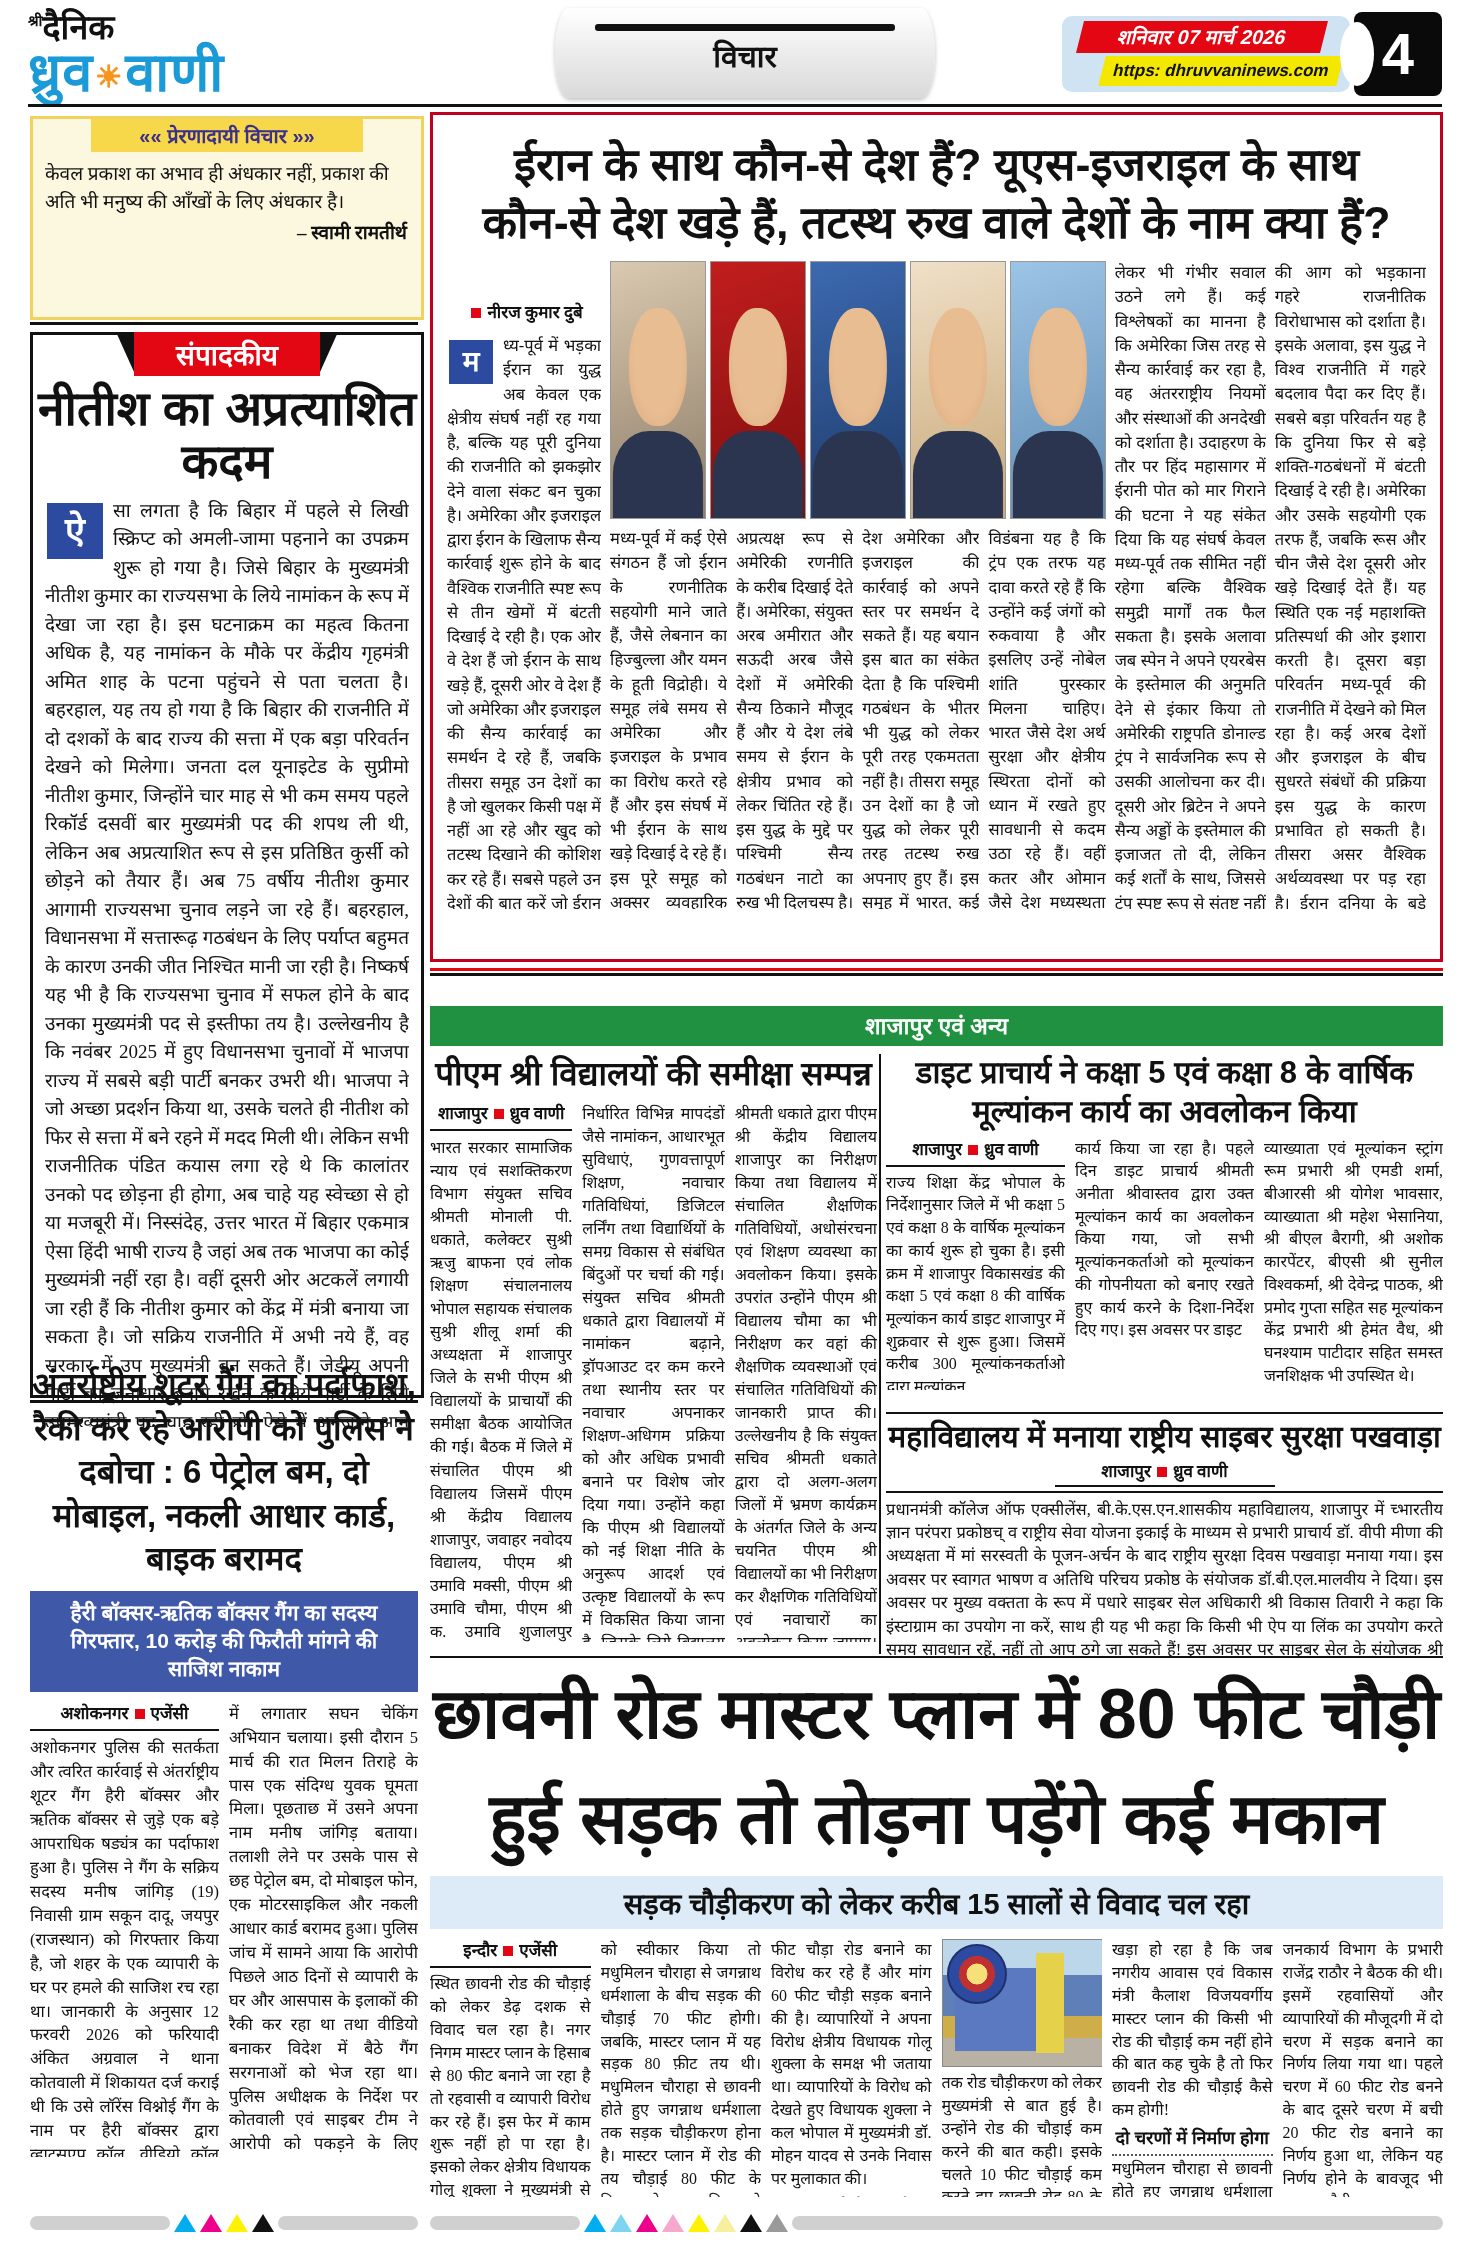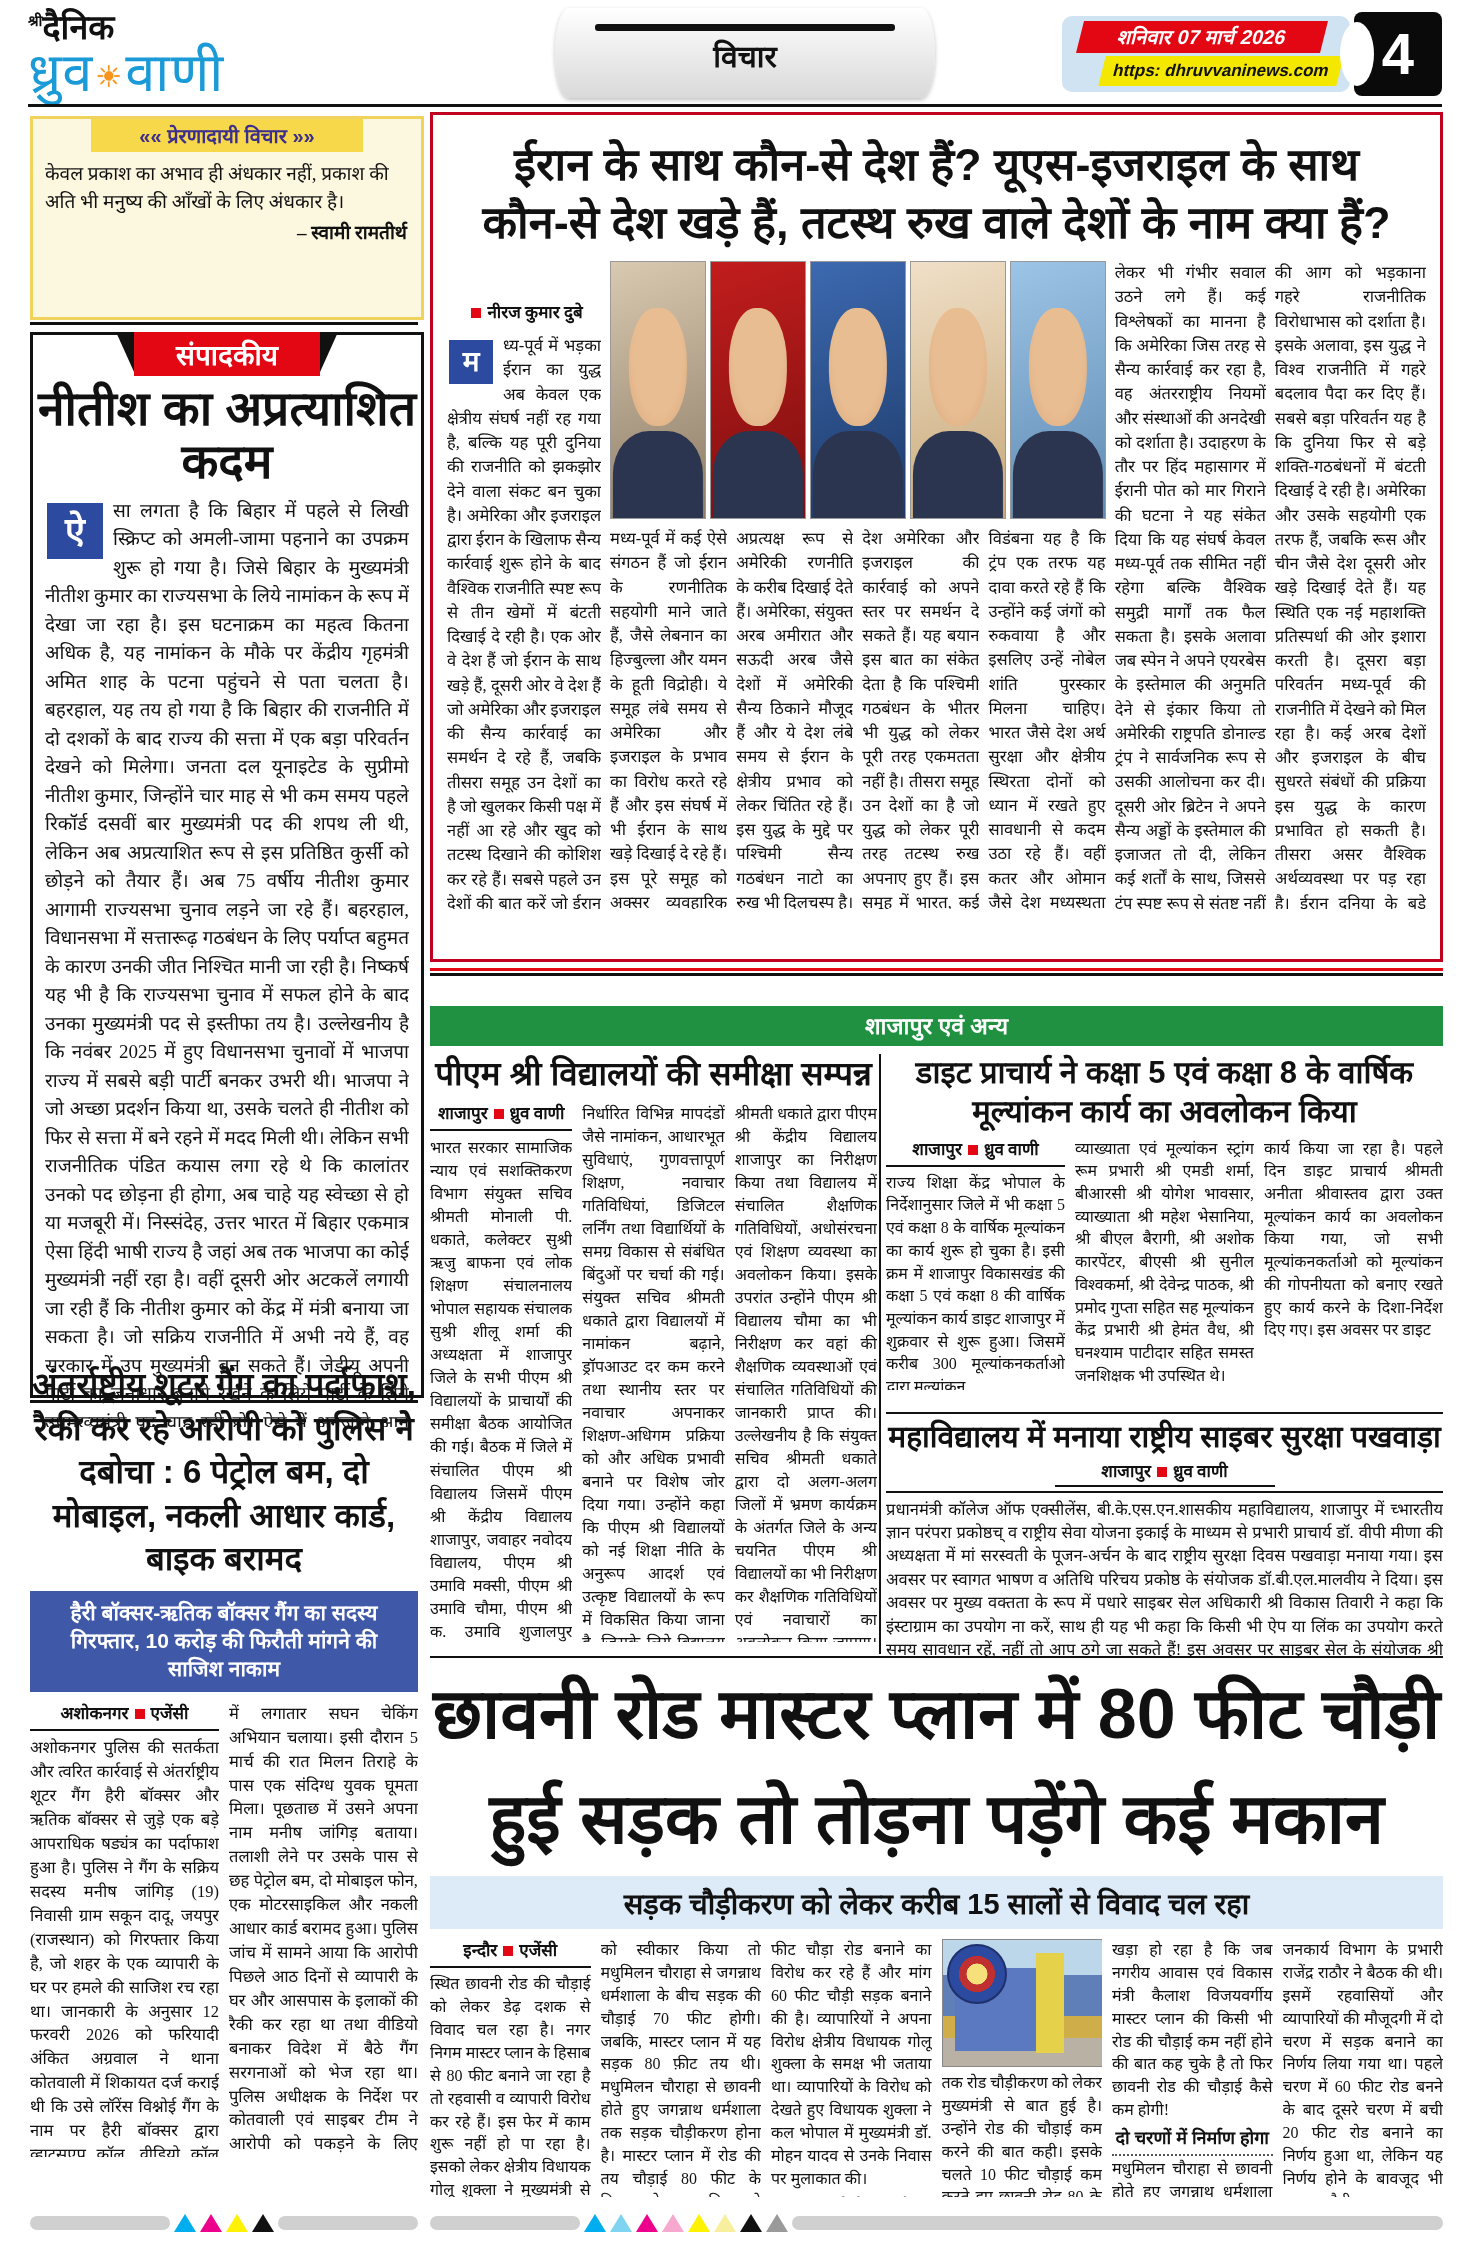--- a/index.html
+++ b/index.html
@@ -6,21 +6,21 @@
   #page{position:relative;width:1472px;height:2252px;background:#fff;overflow:hidden;
         font-family:"Liberation Serif", serif;color:#111;}
   .abs{position:absolute;}
   .just{text-align:justify;}
   .sans{font-family:"Liberation Sans", sans-serif;}
 
   
   #masthead{left:28px;top:10px;width:340px;height:90px;}
   .mh-sri{font-size:15px;font-weight:bold;color:#111;vertical-align:top;}
   .mh-dainik{font-size:34px;font-weight:bold;color:#111;line-height:1;}
-  .mh-row2{font-size:54px;font-weight:normal;color:#1a9ad7;line-height:1.05;letter-spacing:1px;}
+  .mh-row2{font-size:54px;font-weight:bold;color:#1a9ad7;line-height:1.05;letter-spacing:1px;}
   .sun{display:inline-block;color:#f7941d;font-size:30px;vertical-align:middle;margin:0 2px;
        text-shadow:0 0 1px #f7941d;}
   #scroll-banner{left:555px;top:8px;width:380px;height:90px;background:linear-gradient(180deg,#ffffff,#d9d9d9);
        border-radius:14px/45px;box-shadow:0 2px 4px rgba(0,0,0,.25);text-align:center;}
   #scroll-banner .bar{margin:16px auto 4px auto;width:300px;height:7px;background:#111;border-radius:3px;}
   #scroll-banner .sec{font-size:30px;font-weight:bold;}
   #date-box{left:1062px;top:16px;width:288px;height:76px;background:#cfe3f2;border-radius:10px;}
   .ribbon{position:absolute;transform:skewX(-14deg);text-align:center;}
   #ribbon-date{left:18px;top:5px;width:244px;height:32px;background:#e30613;color:#fff;
        font-size:20px;font-weight:bold;line-height:32px;}
@@ -246,22 +246,22 @@
   </div>
   <div class="abs" id="mid-vrule"></div>
 
   <div class="abs" id="diet">
     <div id="diet-headline" class="sans">डाइट प्राचार्य ने कक्षा 5 एवं कक्षा 8 के वार्षिक मूल्यांकन कार्य का अवलोकन किया</div>
     <div id="diet-cols">
       <div class="col just">
         <div class="byline"><span>शाजापुर</span><span class="redsq"></span><span>ध्रुव वाणी</span></div>
         <span>राज्य शिक्षा केंद्र भोपाल के निर्देशानुसार जिले में भी कक्षा 5 एवं कक्षा 8 के वार्षिक मूल्यांकन का कार्य शुरू हो चुका है। इसी क्रम में शाजापुर विकासखंड की कक्षा 5 एवं कक्षा 8 की वार्षिक मूल्यांकन कार्य डाइट शाजापुर में शुक्रवार से शुरू हुआ। जिसमें करीब 300 मूल्यांकनकर्ताओ द्वारा मूल्यांकन</span>
       </div>
+      <div class="col just"><span>कार्य किया जा रहा है। पहले दिन डाइट प्राचार्य श्रीमती अनीता श्रीवास्तव द्वारा उक्त मूल्यांकन कार्य का अवलोकन किया गया, जो सभी मूल्यांकनकर्ताओ को मूल्यांकन की गोपनीयता को बनाए रखते हुए कार्य करने के दिशा-निर्देश दिए गए। इस अवसर पर डाइट</span></div>
       <div class="col just"><span>व्याख्याता एवं मूल्यांकन स्ट्रांग रूम प्रभारी श्री एमडी शर्मा, बीआरसी श्री योगेश भावसार, व्याख्याता श्री महेश भेसानिया, श्री बीएल बैरागी, श्री अशोक कारपेंटर, बीएसी श्री सुनील विश्वकर्मा, श्री देवेन्द्र पाठक, श्री प्रमोद गुप्ता सहित सह मूल्यांकन केंद्र प्रभारी श्री हेमंत वैध, श्री घनश्याम पाटीदार सहित समस्त जनशिक्षक भी उपस्थित थे।</span></div>
-      <div class="col just"><span>कार्य किया जा रहा है। पहले दिन डाइट प्राचार्य श्रीमती अनीता श्रीवास्तव द्वारा उक्त मूल्यांकन कार्य का अवलोकन किया गया, जो सभी मूल्यांकनकर्ताओ को मूल्यांकन की गोपनीयता को बनाए रखते हुए कार्य करने के दिशा-निर्देश दिए गए। इस अवसर पर डाइट</span></div>
     </div>
   </div>
   <div class="abs" id="diet-rule"></div>
 
   <div class="abs" id="cyber">
     <div id="cyber-headline" class="sans">महाविद्यालय में मनाया राष्ट्रीय साइबर सुरक्षा पखवाड़ा</div>
     <div class="byline" id="cyber-byline"><span>शाजापुर</span><span class="redsq"></span><span>ध्रुव वाणी</span></div>
     <div id="cyber-body" class="just">प्रधानमंत्री कॉलेज ऑफ एक्सीलेंस, बी.के.एस.एन.शासकीय महाविद्यालय, शाजापुर में च्भारतीय ज्ञान परंपरा प्रकोष्ठच् व राष्ट्रीय सेवा योजना इकाई के माध्यम से प्रभारी प्राचार्य डॉ. वीपी मीणा की अध्यक्षता में मां सरस्वती के पूजन-अर्चन के बाद राष्ट्रीय सुरक्षा दिवस पखवाड़ा मनाया गया। इस अवसर पर स्वागत भाषण व अतिथि परिचय प्रकोष्ठ के संयोजक डॉ.बी.एल.मालवीय ने दिया। इस अवसर पर मुख्य वक्तता के रूप में पधारे साइबर सेल अधिकारी श्री विकास तिवारी ने कहा कि इंस्टाग्राम का उपयोग ना करें, साथ ही यह भी कहा कि किसी भी ऐप या लिंक का उपयोग करते समय सावधान रहें, नहीं तो आप ठगे जा सकते हैं! इस अवसर पर साइबर सेल के संयोजक श्री राजेश डांगी, डॉ.आर.सी.चौहान, प्रो.मीनू गिडवानी, डॉ.दिनेश निगवाल, डॉ.बी.के. सोलंकी, डॉ.सुनील आडवानी, डॉ.प्रवीण सोनी, डॉ.श्वेता चौहान, डॉ.निलेश महाजन, डॉ.रानी सोनी, डॉ.डी.आर.राठौर, प्रो.प्रकाश बर्फा, डॉ. टी.एल.चौहान, डॉ.धर्मेन्द्र कुमार शर्मा, प्रो. प्रतिका परमार, डॉ. भगवानलाल कलाल, श्री राजकुमार सिनोरिया, श्री विनोद परमार, श्री मुकेश सोलंकी, साथ ही महाविद्यालय का स्टाफ, छात्र, छात्राएं बडी संख्या में उपस्थित रहे। संचालन प्रो.प्रिया जोशी ने किया, आभार प्रो. प्रकाश बर्फा ने माना।</div>
   </div>
   <div class="abs" id="mid-bottom-rule"></div>

